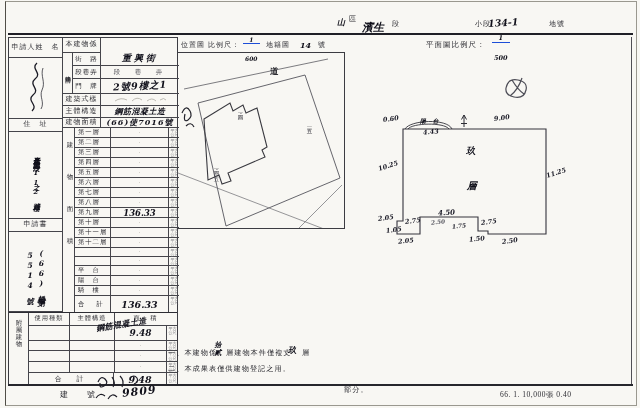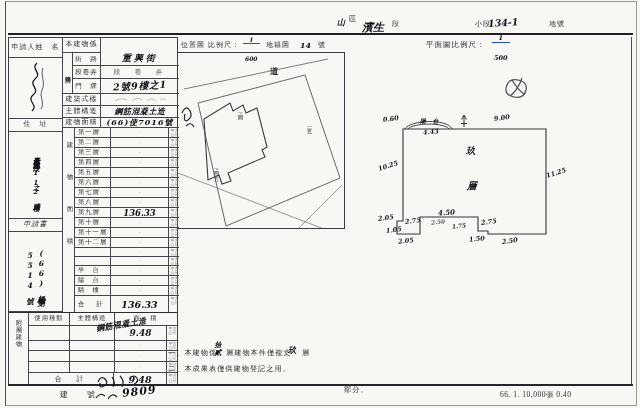--- a/index.html
+++ b/index.html
@@ -57,21 +57,21 @@
         <path d="M21,3 C14,9 27,13 19,19 C12,25 25,29 17,35 C10,41 23,45 16,51" fill="none" stroke="#1a1a24" stroke-width="1.3"></path>
         <path d="M27,8 C24,16 30,22 26,30 C23,37 29,42 25,49" fill="none" stroke="#1a1a24" stroke-width="0.9" opacity="0.8"></path>
       </svg>
     </div>
     <div class="cell cen bt bb br" style="left:0;top:80px;width:54px;height:14px;">
       <span>住　址</span>
     </div>
     <div class="cell cen br" style="left:0;top:94px;width:54px;height:86px;">
       <span class="vert hw" style="height:84px;font-size:6.8px;line-height:1.6;">臺北市中山北路二段61之12號八樓</span>
     </div>
-    <div class="cell cen bt bb br" style="left:0;top:180px;width:54px;height:14px;font-style:italic;">
+    <div class="cell cen bt bb br" style="left:0;top:180px;width:54px;height:14px;">
       <span>申請書</span>
     </div>
     <div class="cell cen br bb" style="left:0;top:194px;width:54px;height:80px;">
       <span class="vert hw" style="height:76px;font-size:7.5px;line-height:1.5;">(66)松地二字第5514號</span>
     </div>
 
     <div class="cell cen bb br" style="left:54px;top:0;width:38px;height:15px;">
       <span>本建物係</span>
     </div>
 

